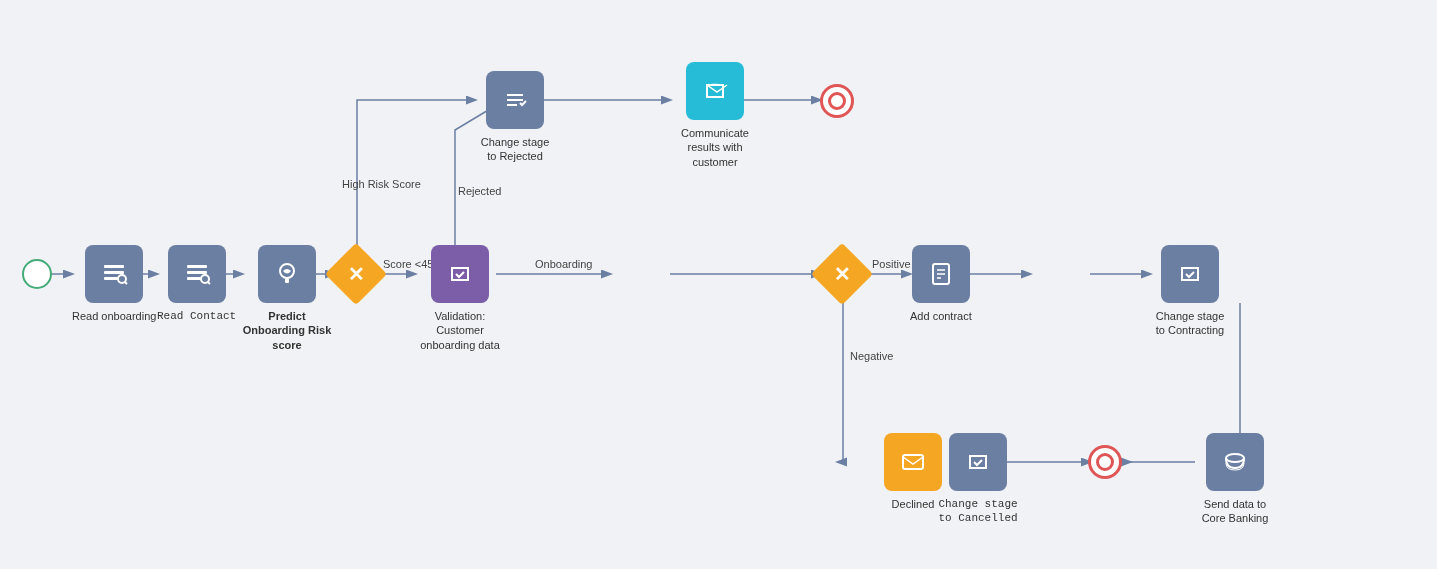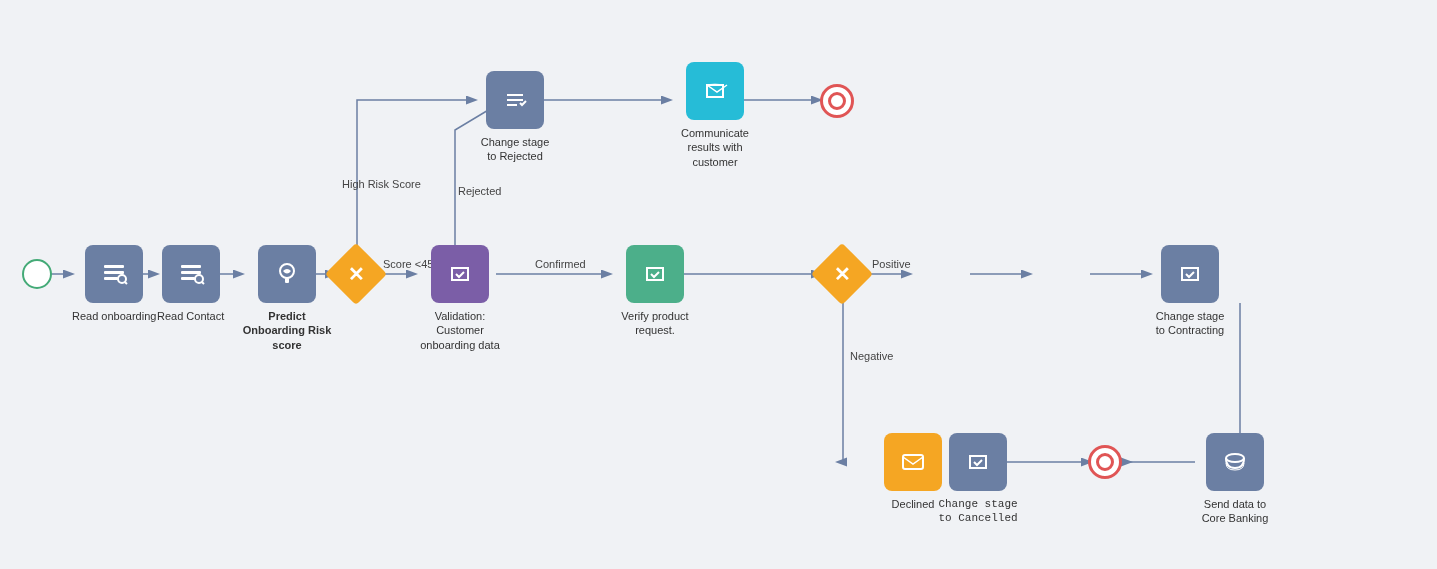--- a/index.html
+++ b/index.html
@@ -162,21 +162,21 @@
           <rect x="4" y="5" width="20" height="3" rx="1" fill="white"></rect>
           <rect x="4" y="11" width="20" height="3" rx="1" fill="white"></rect>
           <rect x="4" y="17" width="14" height="3" rx="1" fill="white"></rect>
           <circle cx="22" cy="19" r="4" stroke="white" stroke-width="2" fill="none"></circle>
           <line x1="24.8" y1="22" x2="27" y2="24" stroke="white" stroke-width="2"></line>
         </svg>
     </div>
     <div class="node-label">Read onboarding</div>
   </div>
 
-  <div class="node" style="left:157px; top:245px;">
+  <div class="node" style="left:157px; top:245px;font-family:Liberation Mono, monospace;">
     <div class="box box-slate">
       <svg width="28" height="28" viewBox="0 0 28 28" fill="none">
           <rect x="4" y="5" width="20" height="3" rx="1" fill="white"></rect>
           <rect x="4" y="11" width="20" height="3" rx="1" fill="white"></rect>
           <rect x="4" y="17" width="14" height="3" rx="1" fill="white"></rect>
           <circle cx="22" cy="19" r="4" stroke="white" stroke-width="2" fill="none"></circle>
           <line x1="24.8" y1="22" x2="27" y2="24" stroke="white" stroke-width="2"></line>
         </svg>
     </div>
     <div class="node-label">Read Contact</div>
@@ -235,42 +235,44 @@
   <div class="node" style="left:415px; top:245px;">
     <div class="box box-purple">
       <svg width="28" height="28" viewBox="0 0 28 28" fill="none">
           <path d="M6 8h16v12H6z" stroke="white" stroke-width="2" fill="none" rx="1"></path>
           <path d="M10 14l3 3 5-5" stroke="white" stroke-width="2" fill="none"></path>
         </svg>
     </div>
     <div class="node-label" style="max-width:90px;">Validation: Customer onboarding data</div>
   </div>
 
-  <div class="edge-label" style="left:535px; top:258px;">Confirmed</div>
-
-  <div class="node" style="left:610px; top:245px;">
-    <div class="box box-green">
-      <svg width="28" height="28" viewBox="0 0 28 28" fill="none">
-          <path d="M6 8h16v12H6z" stroke="white" stroke-width="2" fill="none" rx="1"></path>
-          <path d="M10 14l3 3 5-5" stroke="white" stroke-width="2" fill="none"></path>
-        </svg>
-    </div>
-    <div class="node-label">Verify product request.</div>
-  </div>
+  <div class="edge-label" style="left:535px; top:258px;">Onboarding</div>
+
 
   <div class="node" style="left:820px; top:252px;">
     <div class="diamond">
       <div class="diamond-inner">✕</div>
     </div>
   </div>
 
   <div class="edge-label" style="left:872px; top:258px;">Positive</div>
 
   <div class="edge-label" style="left:850px; top:350px;">Negative</div>
 
+  <div class="node" style="left:910px; top:245px;">
+    <div class="box box-slate">
+      <svg width="28" height="28" viewBox="0 0 28 28" fill="none">
+          <rect x="6" y="4" width="16" height="20" rx="2" stroke="white" stroke-width="2" fill="none"></rect>
+          <line x1="10" y1="10" x2="18" y2="10" stroke="white" stroke-width="1.5"></line>
+          <line x1="10" y1="14" x2="18" y2="14" stroke="white" stroke-width="1.5"></line>
+          <line x1="10" y1="18" x2="14" y2="18" stroke="white" stroke-width="1.5"></line>
+        </svg>
+    </div>
+    <div class="node-label">Add contract</div>
+  </div>
 
 
   <div class="node" style="left:1150px; top:245px;">
     <div class="box box-slate">
       <svg width="28" height="28" viewBox="0 0 28 28" fill="none">
           <path d="M6 8h16v12H6z" stroke="white" stroke-width="2" fill="none" rx="1"></path>
           <path d="M10 14l3 3 5-5" stroke="white" stroke-width="2" fill="none"></path>
         </svg>
     </div>
     <div class="node-label" style="max-width:80px;">Change stage to Contracting</div>

